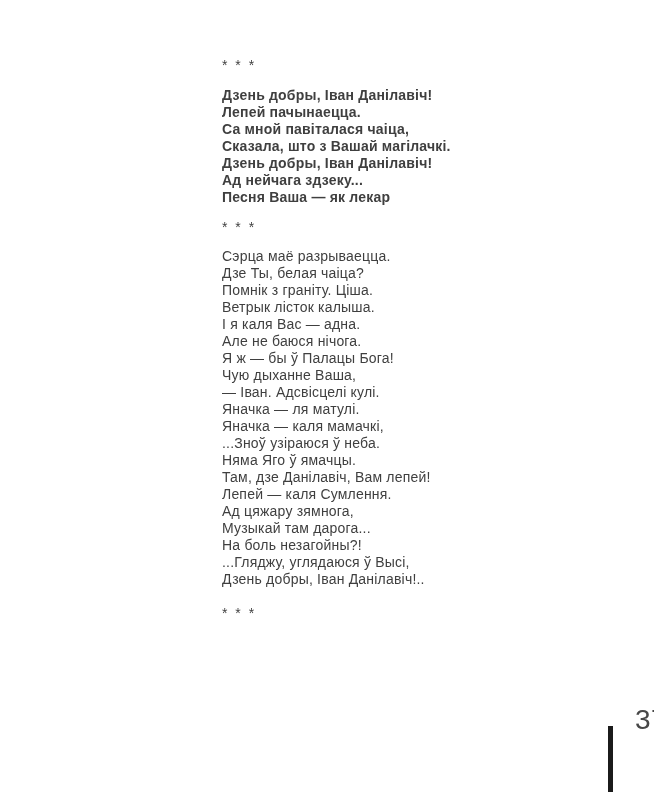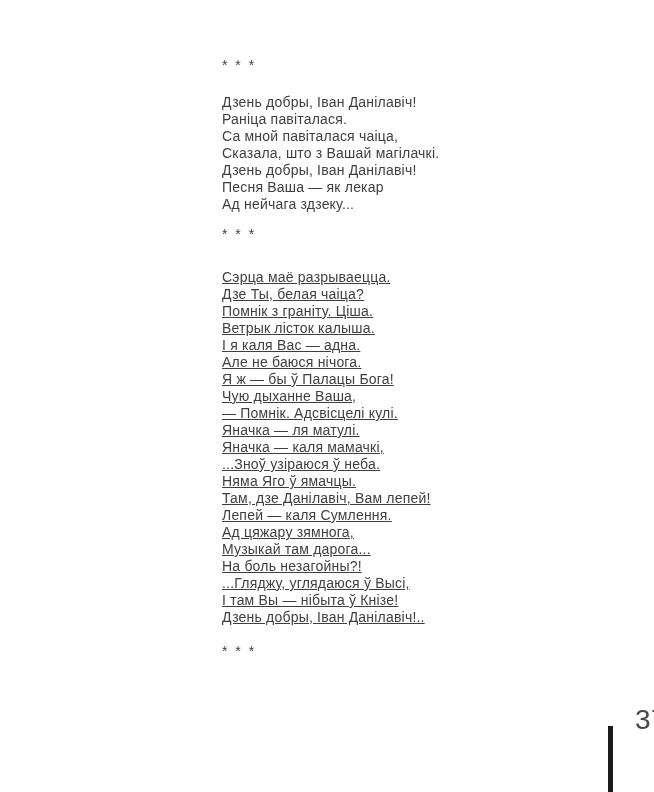--- a/index.html
+++ b/index.html
@@ -23,23 +23,23 @@
     line-height: 17px;
     letter-spacing: 0.2px;
     white-space: nowrap;
   }
   .stars {
     height: 17px;
     letter-spacing: 2px;
     color: var(--text, #3f3f3f);
   }
   .stanza .line { height: 17px; }
-  .stanza-1 { margin-top: 20px; }
+  .stanza-1 { margin-top: 13px; font-weight: bold; }
   .sep-2 { margin-top: 13px; }
-  .stanza-2 { margin-top: 26px; text-decoration: underline; }
+  .stanza-2 { margin-top: 12px; }
   .sep-3 { margin-top: 17px; }
   .page-bar {
     position: absolute;
     left: 608px;
     top: 726px;
     width: 5px;
     height: 66px;
     background: var(--bar, #1b1b1b);
   }
   .page-number {
@@ -53,48 +53,47 @@
     margin-left: 19px;
   }
 </style>
 </head>
 <body style="--bg: #ffffff; --text: #3f3f3f; --bar: #1b1b1b; --pagenum: #474747;">
 
 <div class="poem">
   <div class="stars sep-1">* * *</div>
   <div class="stanza stanza-1">
       <div class="line">Дзень добры, Іван Данілавіч!</div>
-      <div class="line">Раніца павіталася.</div>
+      <div class="line">Лепей пачынаецца.</div>
       <div class="line">Са мной павіталася чаіца,</div>
       <div class="line">Сказала, што з Вашай магілачкі.</div>
       <div class="line">Дзень добры, Іван Данілавіч!</div>
+      <div class="line">Ад нейчага здзеку...</div>
       <div class="line">Песня Ваша — як лекар</div>
-      <div class="line">Ад нейчага здзеку...</div>
     </div>
   <div class="stars sep-2">* * *</div>
   <div class="stanza stanza-2">
       <div class="line">Сэрца маё разрываецца.</div>
       <div class="line">Дзе Ты, белая чаіца?</div>
       <div class="line">Помнік з граніту. Ціша.</div>
       <div class="line">Ветрык лісток калыша.</div>
       <div class="line">І я каля Вас — адна.</div>
       <div class="line">Але не баюся нічога.</div>
       <div class="line">Я ж — бы ў Палацы Бога!</div>
       <div class="line">Чую дыханне Ваша,</div>
-      <div class="line">— Помнік. Адсвісцелі кулі.</div>
+      <div class="line">— Іван. Адсвісцелі кулі.</div>
       <div class="line">Яначка — ля матулі.</div>
       <div class="line">Яначка — каля мамачкі,</div>
       <div class="line">...Зноў узіраюся ў неба.</div>
       <div class="line">Няма Яго ў ямачцы.</div>
       <div class="line">Там, дзе Данілавіч, Вам лепей!</div>
       <div class="line">Лепей — каля Сумлення.</div>
       <div class="line">Ад цяжару зямнога,</div>
       <div class="line">Музыкай там дарога...</div>
       <div class="line">На боль незагойны?!</div>
       <div class="line">...Гляджу, углядаюся ў Высі,</div>
-      <div class="line">І там Вы — нібыта ў Кнізе!</div>
       <div class="line">Дзень добры, Іван Данілавіч!..</div>
     </div>
   <div class="stars sep-3">* * *</div>
 </div>
 
 <div class="page-bar"></div>
 <div class="page-number">37</div>
 
 </body></html>

